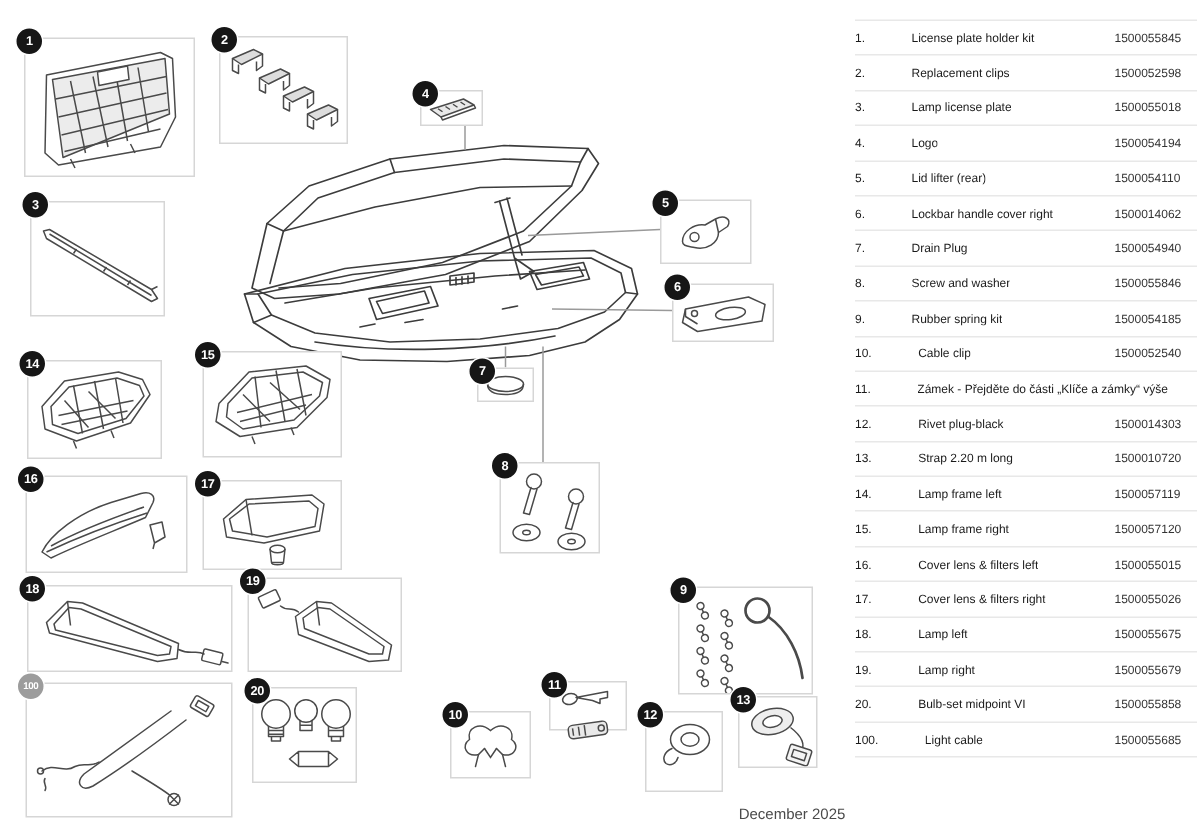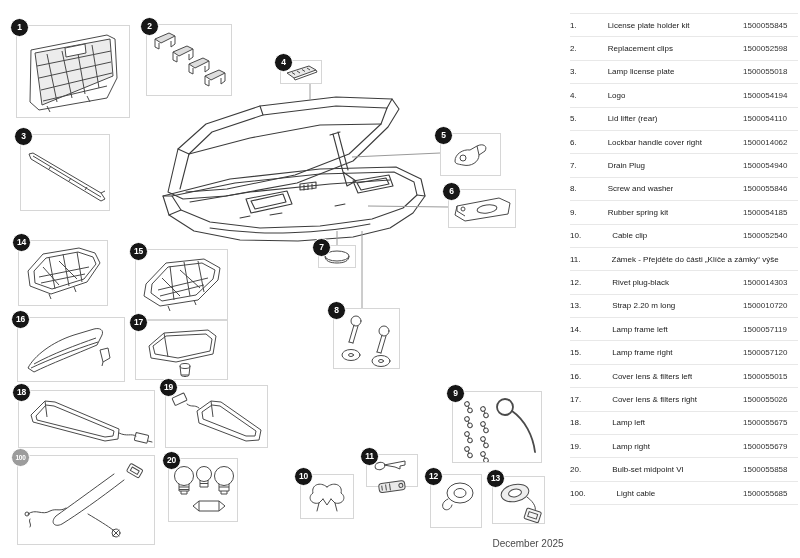--- a/index.html
+++ b/index.html
@@ -265,21 +265,21 @@
     <span class="badge">12</span>
     <svg width="50" height="43" viewBox="0 0 50 43">
       <g fill="none" stroke="#4a4a4a" stroke-width="1">
         <ellipse cx="29" cy="18" rx="13" ry="10"></ellipse>
         <ellipse cx="29" cy="18" rx="6" ry="4.5"></ellipse>
         <path d="M17,24 C12,26 10,31 13,34 C16,36 20,34 21,30" stroke-linecap="round"></path>
       </g>
     </svg>
   </div>
 
-  <div class="pbox" style="left:492px;top:476px;width:53px;height:48px">
+  <div class="pbox" style="left:492px;top:464px;width:53px;height:48px">
     <span class="badge">13</span>
     <svg width="51" height="46" viewBox="0 0 51 46">
       <g fill="none" stroke="#4a4a4a" stroke-width="1" stroke-linejoin="round">
         <g transform="rotate(-12 22 16)">
           <ellipse cx="22" cy="16" rx="14" ry="8.5" fill="#eeeeee"></ellipse>
           <ellipse cx="22" cy="16" rx="6.5" ry="3.8" fill="#ffffff"></ellipse>
         </g>
         <path d="M34,20 C42,26 44,32 41,36 L36,40"></path>
         <g transform="rotate(18 40 39)">
           <rect x="32" y="33" width="15" height="11" rx="1.5" fill="#f4f4f4"></rect>
@@ -296,21 +296,21 @@
         <path d="M9,30 L24,13 L60,7 L76,12 L81,22 L68,41 L32,53 L11,45 Z"></path>
         <path d="M15,30 L27,17 L59,11 L74,16 L77,23 L65,38 L33,48 L16,42 Z"></path>
         <path d="M20,36 L70,26 M22,42 L66,33"></path>
         <path d="M30,16 L36,48 M44,13 L50,45 M58,11 L63,41"></path>
         <path d="M24,26 L40,44 M40,20 L58,38"></path>
         <path d="M30,53 l2,5 M55,46 l2,5"></path>
       </g>
     </svg>
   </div>
 
-  <div class="pbox" style="left:135px;top:249px;width:93px;height:71px">
+  <div class="pbox" style="left:135px;top:234px;width:93px;height:71px">
     <span class="badge">15</span>
     <svg width="91" height="69" viewBox="0 0 91 69">
       <g fill="none" stroke="#4a4a4a" stroke-width="1" stroke-linejoin="round">
         <path d="M10,34 L30,13 L68,9 L84,18 L82,30 L62,50 L24,56 L8,46 Z"></path>
         <path d="M16,34 L32,17 L66,13 L79,20 L77,29 L60,45 L26,51 L15,43 Z"></path>
         <path d="M22,40 L72,28 M24,46 L68,35"></path>
         <path d="M34,16 L38,50 M48,12 L54,46 M62,11 L68,42"></path>
         <path d="M26,28 L44,46 M44,20 L64,38"></path>
         <path d="M32,56 l2,5 M58,50 l2,5"></path>
       </g>

